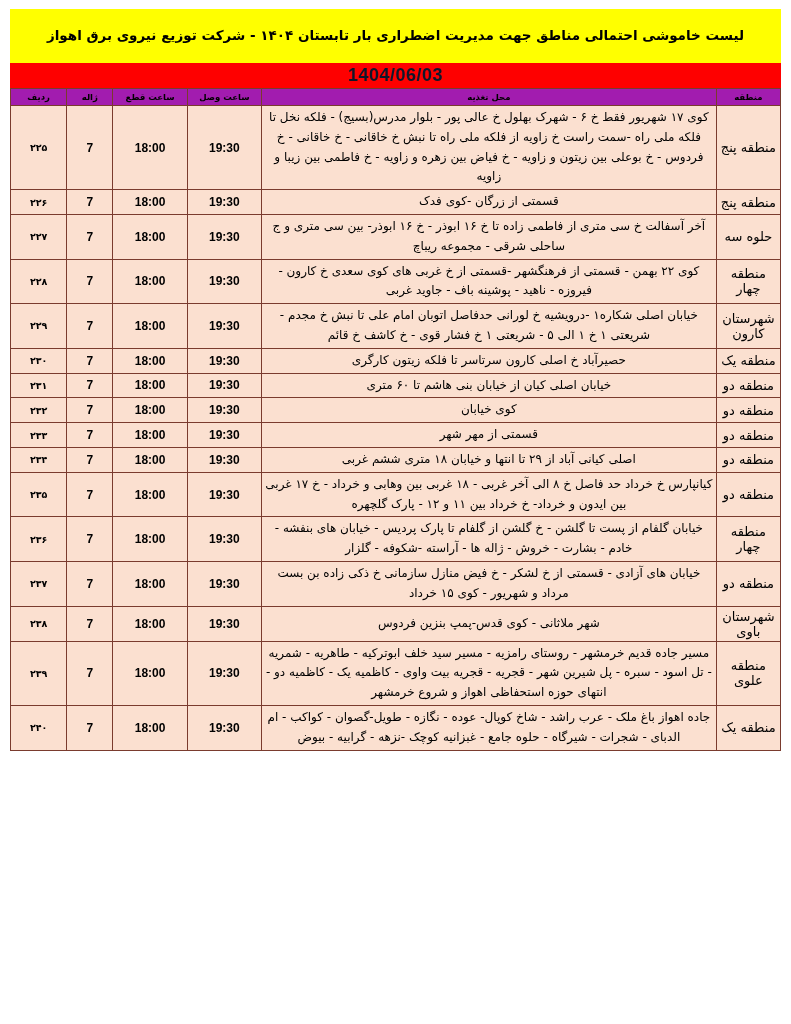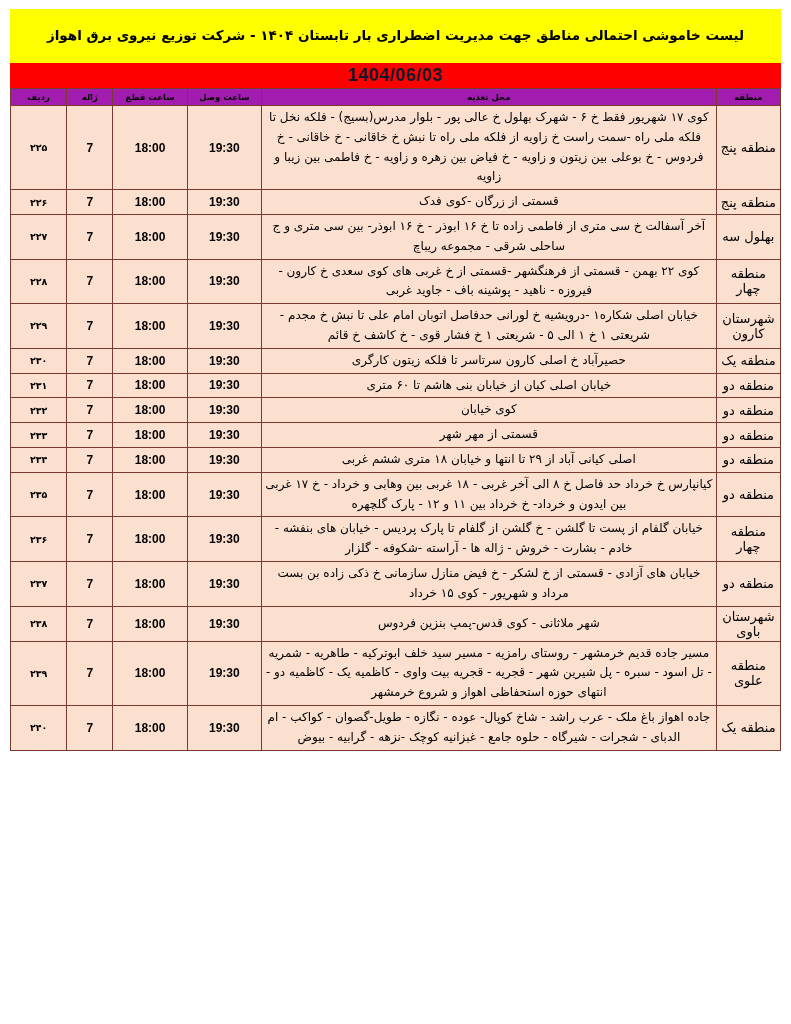--- a/index.html
+++ b/index.html
@@ -133,21 +133,21 @@
         </tr>
         <tr>
           <td class="c-region">منطقه پنج</td>
           <td class="c-feed">قسمتی از زرگان -کوی فدک</td>
           <td class="c-on">19:30</td>
           <td class="c-off">18:00</td>
           <td class="c-block">7</td>
           <td class="c-radif">۲۲۶</td>
         </tr>
         <tr>
-          <td class="c-region">بهلول سه</td>
+          <td class="c-region">حلوه سه</td>
           <td class="c-feed">آخر آسفالت خ سی متری از فاطمی زاده تا خ ۱۶ ابوذر - خ ۱۶ ابوذر- بین سی متری و ج ساحلی شرقی - مجموعه ریباچ</td>
           <td class="c-on">19:30</td>
           <td class="c-off">18:00</td>
           <td class="c-block">7</td>
           <td class="c-radif">۲۲۷</td>
         </tr>
         <tr>
           <td class="c-region">منطقه چهار</td>
           <td class="c-feed">کوی ۲۲ بهمن - قسمتی از فرهنگشهر -قسمتی از خ غربی های کوی سعدی خ کارون - فیروزه - ناهید - پوشینه باف - جاوید غربی</td>
           <td class="c-on">19:30</td>

